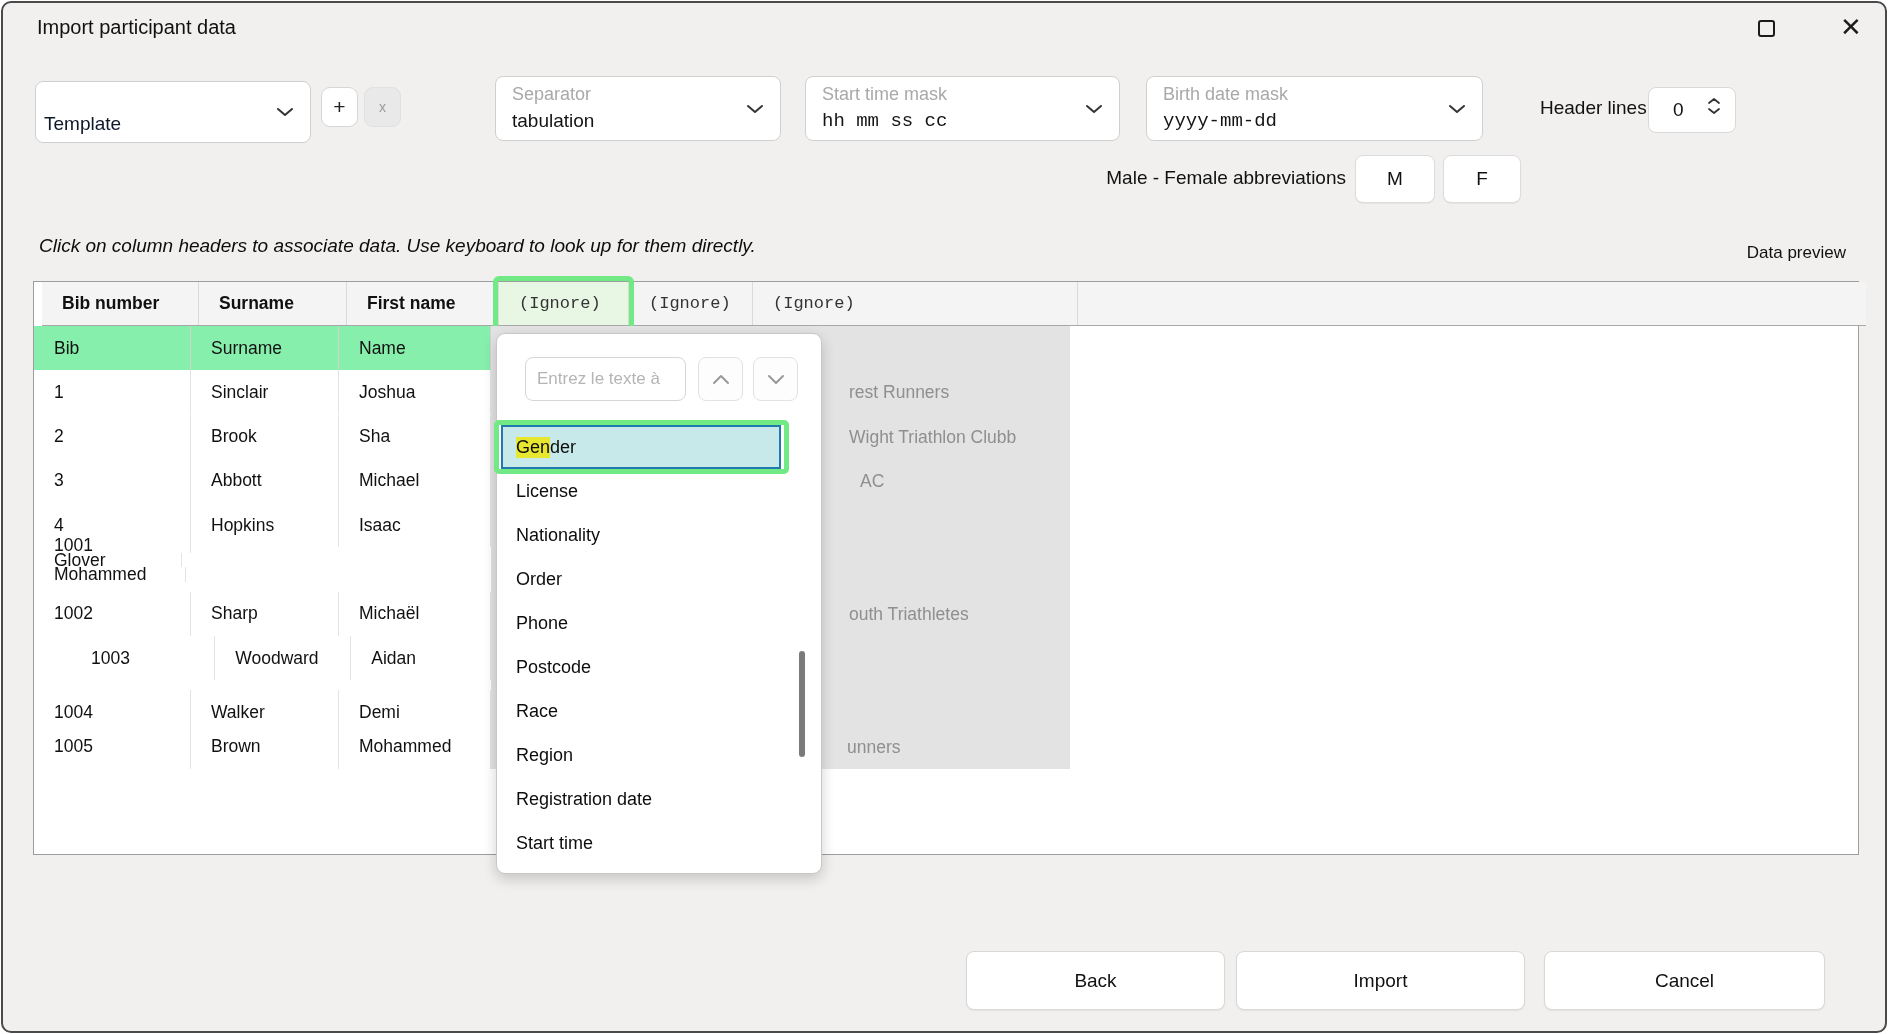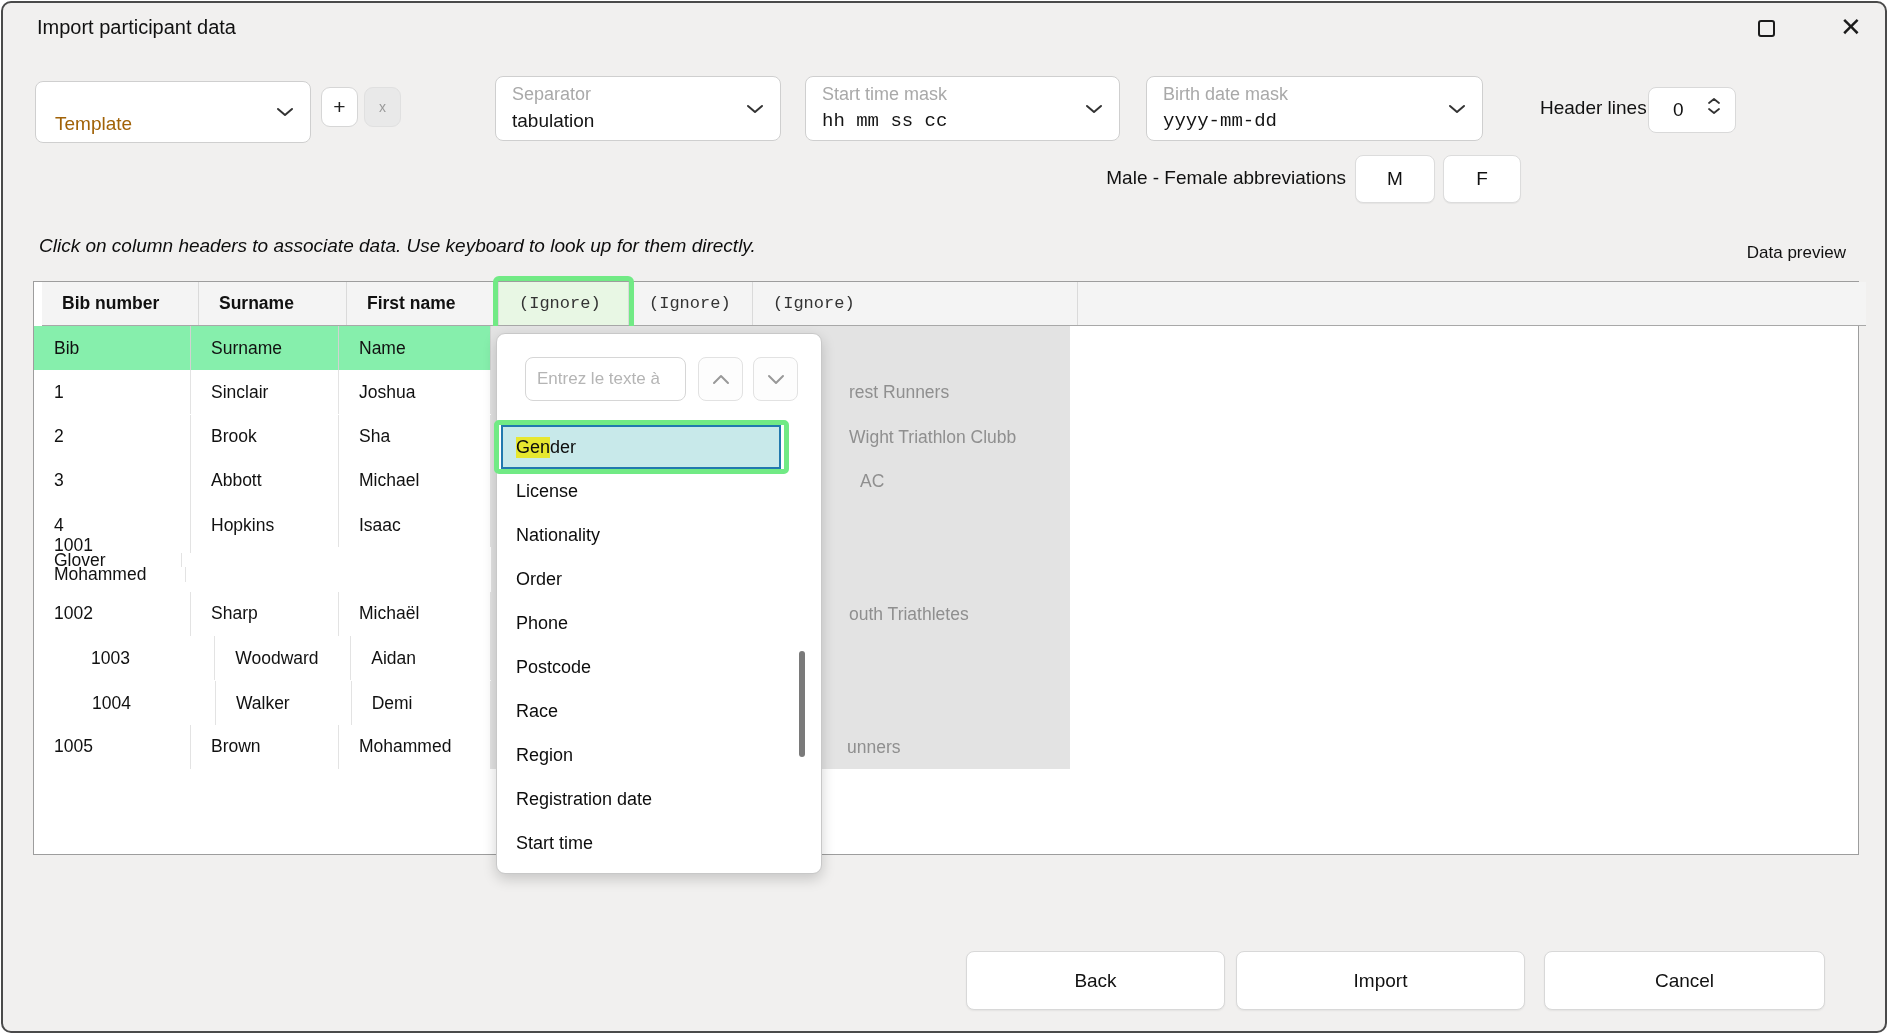--- a/index.html
+++ b/index.html
@@ -17,21 +17,21 @@
   #btn-close { left:1830px; top:6px; width:36px; height:36px; font-size:26px; color:#1b1b1b; display:flex; align-items:center; justify-content:center; cursor:pointer; font-weight:300; }
 
   
   .combo { background:#fff; border:1px solid #cfcfcf; border-radius:8px; }
   .combo .lbl { position:absolute; left:16px; top:7px; font-size:18px; color:#a9a9a9; }
   .combo .val { position:absolute; left:16px; top:33px; font-size:19px; color:#141414; }
   .combo .val.mono { font-family:"Liberation Mono", monospace; font-size:19px; }
   .combo .chev { position:absolute; right:16px; top:50%; transform:translateY(-50%); }
 
   #template-combo { left:32px; top:78px; width:276px; height:62px; }
-  #template-combo .ph { position:absolute; left:19px; top:31px; font-size:19px; color:#a16207; }
+  #template-combo .ph { position:absolute; left:8px; top:31px; font-size:19px; color:#0f172a; }
 
   #add-btn { left:318px; top:84px; width:37px; height:40px; background:#fff; border:1px solid #d6d6d6; border-radius:9px; font-size:21px; color:#222; display:flex; align-items:center; justify-content:center; cursor:pointer; }
   #del-btn { left:361px; top:84px; width:37px; height:40px; background:#e9e9e9; border:1px solid #e0e0e0; border-radius:9px; font-size:14px; color:#9a9a9a; display:flex; align-items:center; justify-content:center; cursor:pointer; }
 
   #separator-combo { left:492px; top:73px; width:286px; height:65px; }
   #starttime-combo { left:802px; top:73px; width:315px; height:65px; }
   #birthdate-combo { left:1143px; top:73px; width:337px; height:65px; }
 
   #headerlines-label { left:1537px; top:94px; font-size:19px; color:#111; }
   #headerlines-spin { left:1645px; top:84px; width:88px; height:46px; background:#fff; border:1px solid #d9d9d9; border-radius:8px; cursor:pointer; }
@@ -220,21 +220,21 @@
         <div class="trow" style="top: 265.8px;">
           <div class="tcell c0">1002</div>
           <div class="tcell c1">Sharp</div>
           <div class="tcell c2">Michaël</div>
         </div>
         <div class="trow" style="top: 310.1px; padding-left: 37px;">
           <div class="tcell c0">1003</div>
           <div class="tcell c1">Woodward</div>
           <div class="tcell c2">Aidan</div>
         </div>
-        <div class="trow" style="top: 355px; padding-left: 38px;">
+        <div class="trow" style="top: 364px;">
           <div class="tcell c0">1004</div>
           <div class="tcell c1">Walker</div>
           <div class="tcell c2">Demi</div>
         </div>
         <div class="trow" style="top: 398.7px;">
           <div class="tcell c0">1005</div>
           <div class="tcell c1">Brown</div>
           <div class="tcell c2">Mohammed</div>
         </div>
         <div class="frag" style="left: 815px; top: 44.3px;">rest Runners</div>

